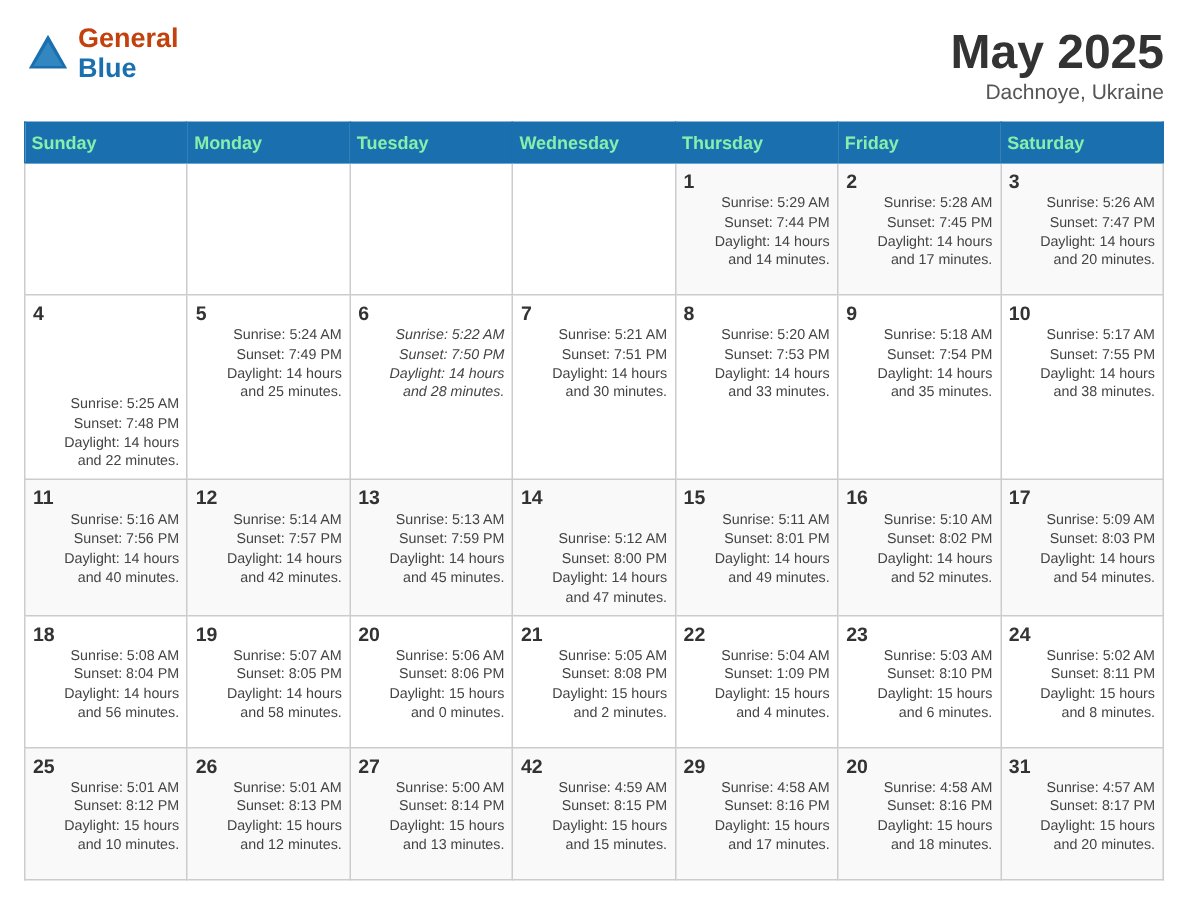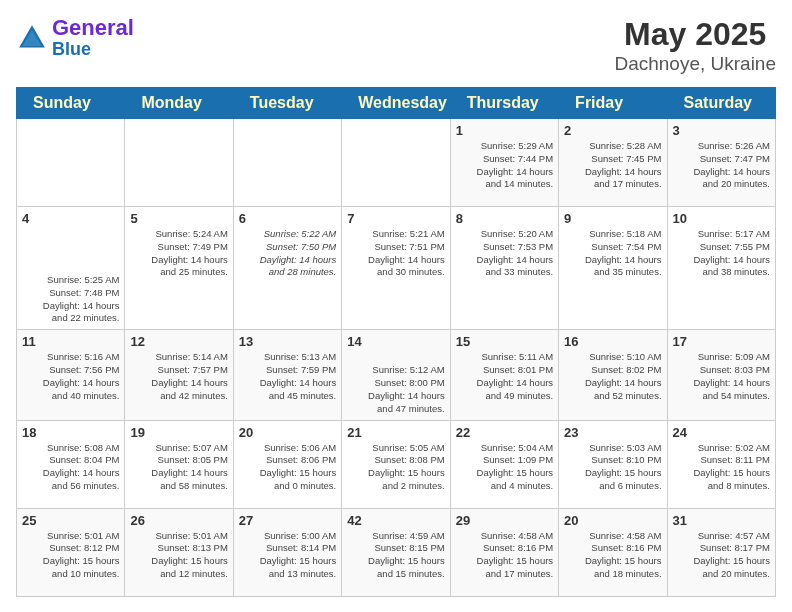--- a/index.html
+++ b/index.html
@@ -19,57 +19,57 @@
     .logo {
       display: flex;
       align-items: center;
     }
     .logo-text {
       display: flex;
       flex-direction: column;
       line-height: 1.1;
     }
     .logo-general {
-      font-size: 22px;
-      font-weight: bold;
-      color: #6d28d9;
+      font-size: 18px;
+      font-weight: bold;
+      color: #c2410c;
     }
     .logo-blue {
       font-size: 18px;
       font-weight: bold;
       color: #1a6faf;
     }
     .logo-icon {
       width: 32px;
       height: 32px;
       margin-right: 4px;
     }
     .title-block {
-      text-align: center;
+      text-align: right;
     }
     .month-year {
       font-size: 32px;
       font-weight: bold;
       color: #333;
     }
     .location {
-      font-size: 19px;
+      font-size: 14px;
       color: #555;
     }
     table {
       width: 100%;
       border-collapse: collapse;
       table-layout: fixed;
     }
     thead th {
       background-color: #1a6faf;
-      color: #fef9c3;
-      font-size: 16px;
-      font-weight: bold;
-      padding: 6px 16px;
+      color: #86efac;
+      font-size: 12px;
+      font-weight: bold;
+      padding: 6px 4px;
       text-align: left;
       border: 1px solid #1a6faf;
     }
     tbody td {
       border: 1px solid #ccc;
       vertical-align: top;
       padding: 4px 5px;
       font-size: 10px;
       color: #333;
       height: 88px;

